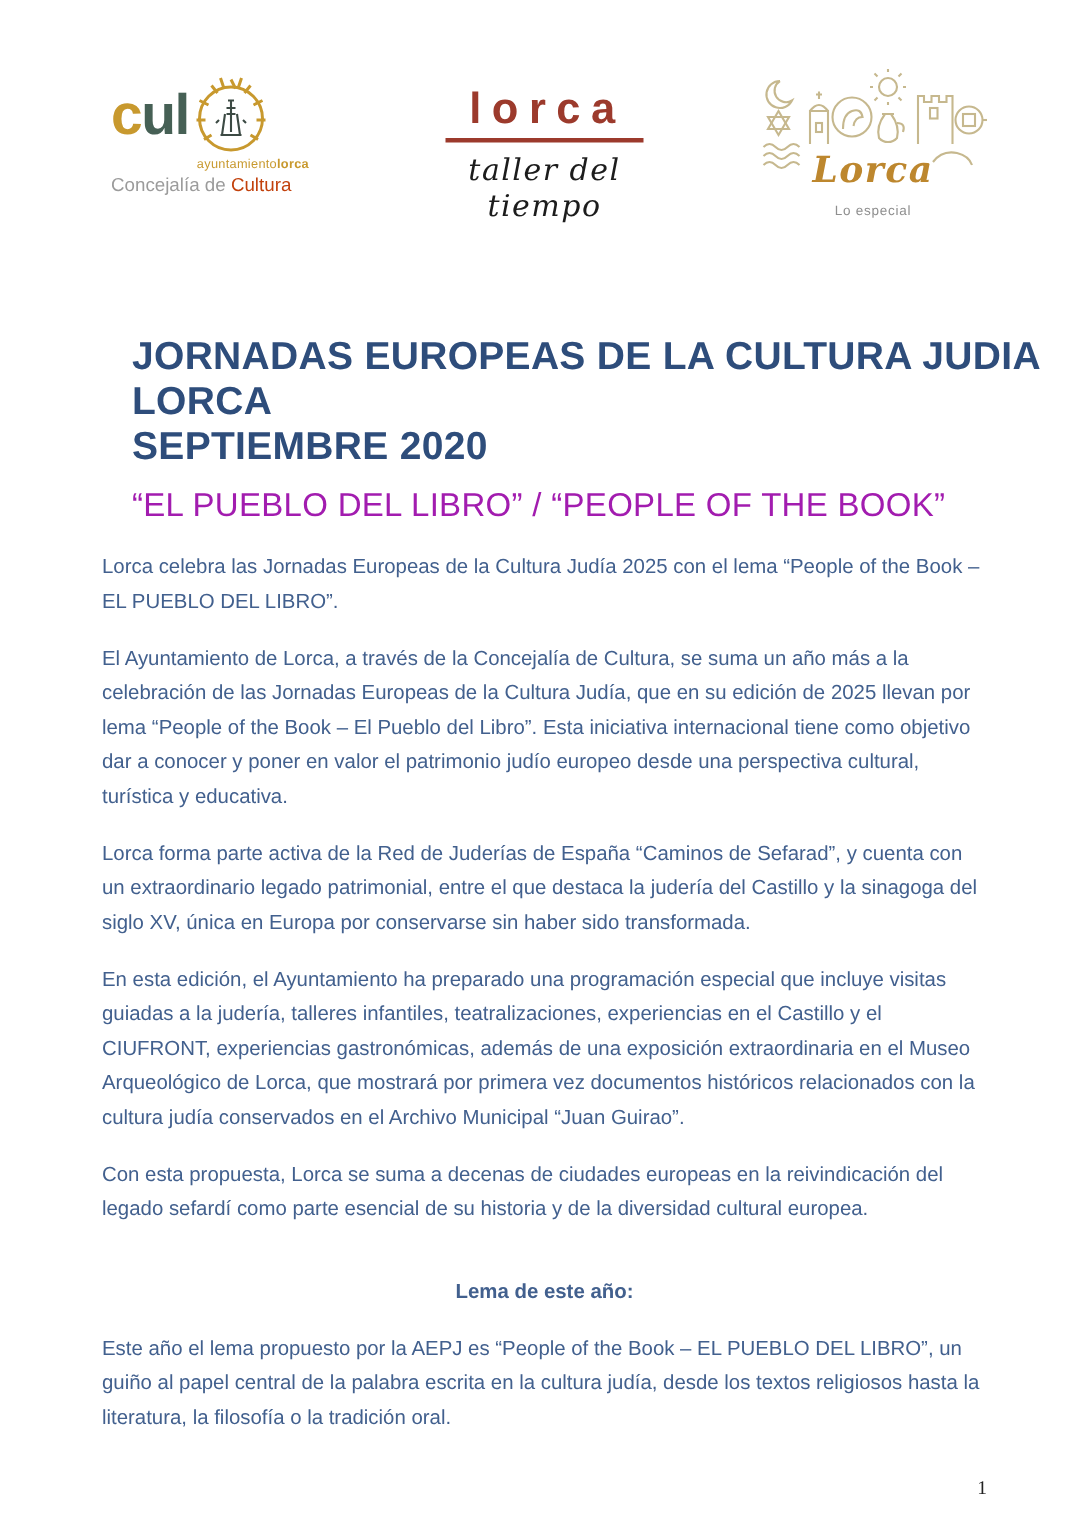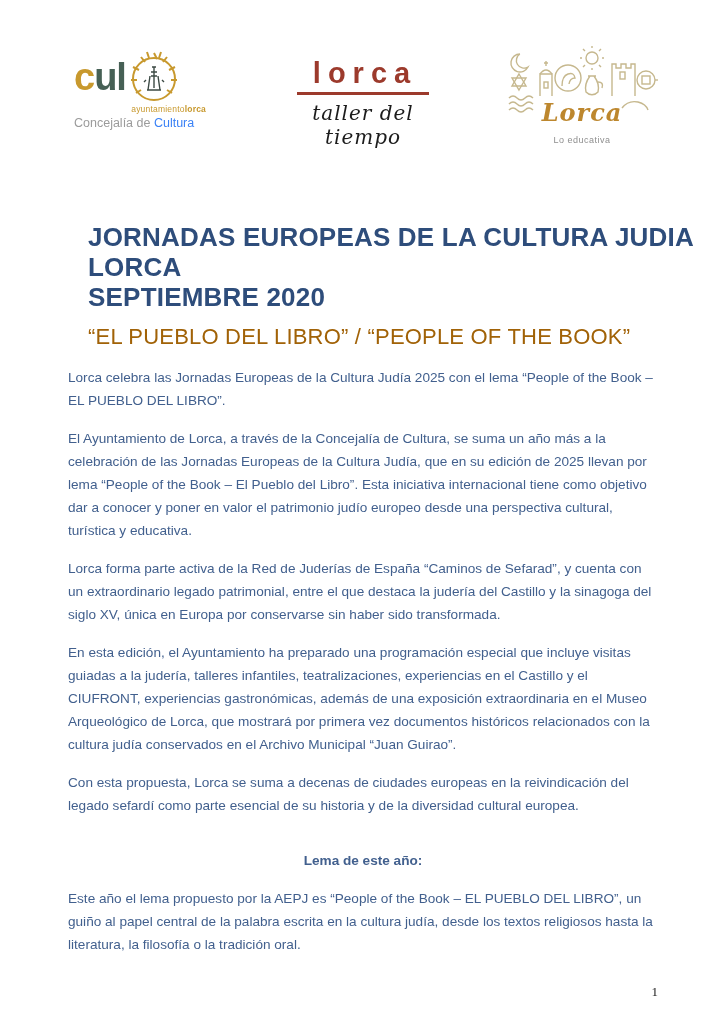--- a/index.html
+++ b/index.html
@@ -16,41 +16,41 @@
   .logo-cultura{position:absolute;left:74px;top:48px;width:132px;}
   .cul-row{display:flex;align-items:flex-start;}
   .cul-text{font-size:38px;font-weight:bold;letter-spacing:-1px;line-height:58px;}
   .cul-c{color:#c8992e;}
   .cul-ul{color:#466055;}
   .sun-svg{margin-left:-3px;margin-top:-2px;}
   .ayto-line{font-size:8.5px;color:#c8992e;text-align:right;margin-top:-4px;letter-spacing:.2px;}
   .ayto-bold{font-weight:bold;}
   .concejalia-line{font-size:12.5px;margin-top:2px;white-space:nowrap;}
   .concejalia-gray{color:#9b9b9b;}
-  .concejalia-gold{color:#3b82f6;}
+  .concejalia-gold{color:#c2410c;}
 
   .logo-taller{position:absolute;left:294px;top:58px;width:138px;text-align:center;}
   .taller-brand{font-size:29px;font-weight:bold;letter-spacing:7px;color:#9c3a2c;line-height:30px;margin-left:4px;}
   .taller-rule{height:3px;background:#9c3a2c;width:132px;margin:4px auto 6px auto;}
   .taller-tagline{font-family:"DejaVu Serif",serif;font-style:italic;font-size:20px;color:#1c1c1c;letter-spacing:1px;}
 
   .logo-bordamos{position:absolute;left:503px;top:46px;width:158px;text-align:center;}
   .bordamos-art{display:block;margin:0 auto;}
   .bordamos-brand{font-family:"DejaVu Serif",serif;font-style:italic;font-size:24px;color:#bd872e;margin-top:-26px;font-weight:bold;letter-spacing:1px;}
   .bordamos-tagline{font-size:9px;color:#8f8f8f;margin-top:8px;letter-spacing:.5px;}
 
   
   .doc-title{
     position:absolute;left:88px;top:205px;
     font-size:26px;font-weight:bold;color:#2e4d7b;
     line-height:30px;letter-spacing:.2px;
   }
   .doc-subtitle{
     position:absolute;left:88px;top:324px;
-    font-size:22px;font-weight:normal;color:#a16207;
+    font-size:22px;font-weight:normal;color:#a21caf;
     letter-spacing:.2px;
   }
 
   
   .content{
     position:absolute;left:68px;top:366px;width:590px;
     font-size:13.6px;line-height:23px;color:#42608e;
   }
   .content p{margin:0 0 15px 0;}
   .lema-block{margin-top:32px;}
@@ -130,21 +130,21 @@
         </g>
         <g>
           <circle cx="140" cy="34" r="9"></circle>
           <rect x="136" y="30" width="8" height="8"></rect>
           <path d="M149 34 h3"></path>
         </g>
         <path d="M116 62 q6 -8 16 -6 q8 2 10 8"></path>
       </g>
     </svg>
     <div class="bordamos-brand">Lorca</div>
-    <div class="bordamos-tagline">Lo educativa</div>
+    <div class="bordamos-tagline">Lo especial</div>
   </div>
 
   <h1 class="doc-title">
     <div>JORNADAS EUROPEAS DE LA CULTURA JUDIA</div>
     <div>LORCA</div>
     <div>SEPTIEMBRE 2020</div>
   </h1>
 
   <div class="doc-subtitle">“EL PUEBLO DEL LIBRO” / “PEOPLE OF THE BOOK”</div>
 

